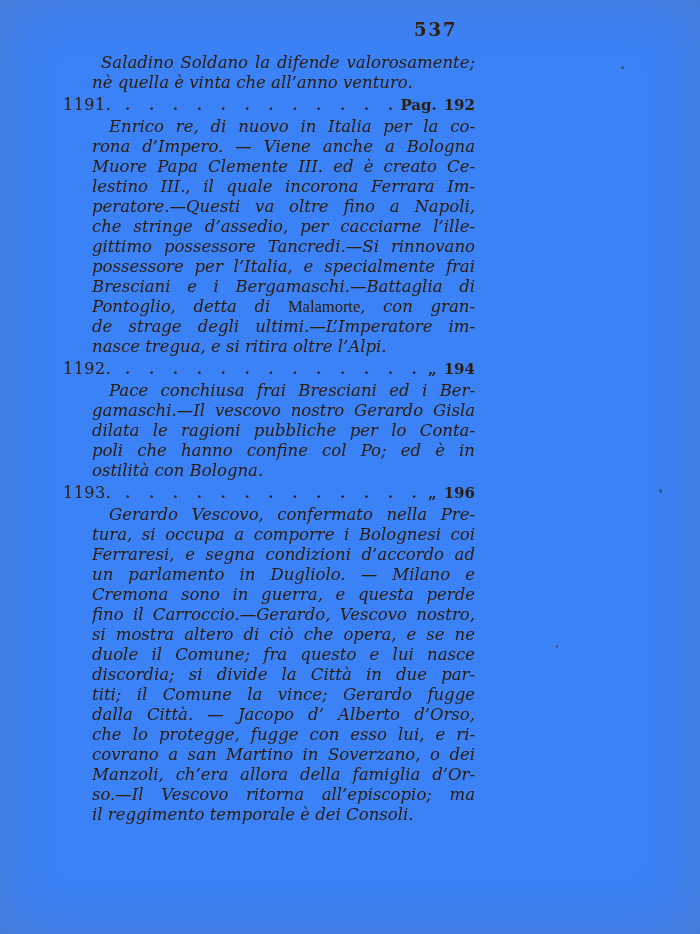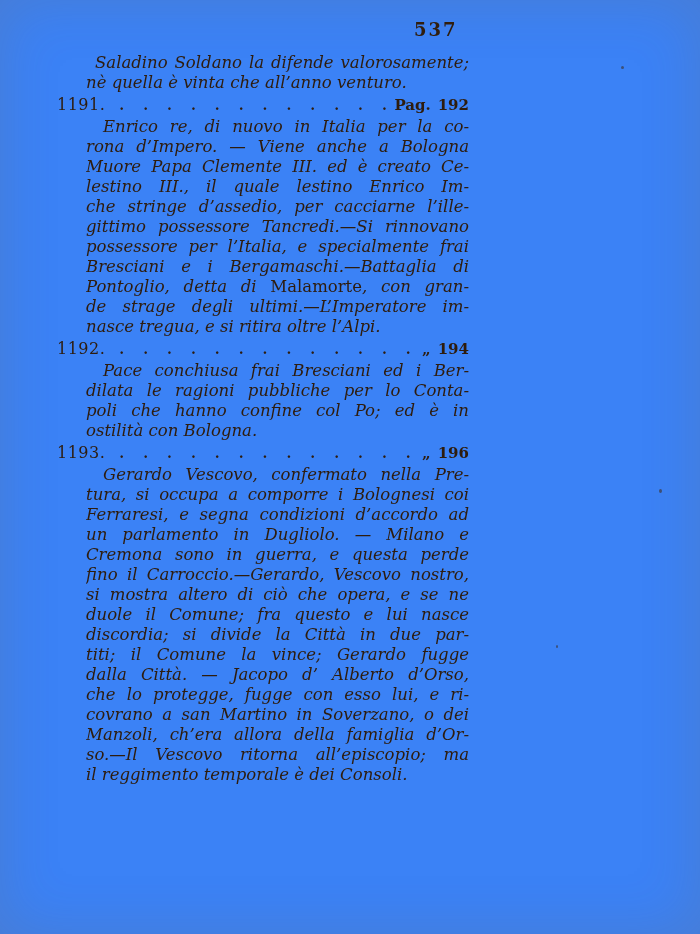--- a/index.html
+++ b/index.html
@@ -23,42 +23,42 @@
   .page-number {
     position: absolute;
     top: 19px; left: 414px;
     font-size: 18px;
     font-weight: bold;
     letter-spacing: 2px;
     font-style: normal;
   }
   .content {
     position: absolute;
-    left: 57px; top: 53px;
+    left: 63px; top: 53px;
     width: 412px;
   }
   .para {
     margin-left: 29px;
     width: 383px;
   }
   .line {
     font-style: italic;
     font-size: 16.5px;
     line-height: 20px;
     height: 20px;
     overflow: hidden;
     text-align: justify;
     text-align-last: justify;
   }
   .line.last {
     text-align-last: left;
   }
   .line.first { text-indent: 17px; }
   .continuation .line.first { text-indent: 9px; }
-  .roman { font-style: normal; }
+  .roman { font-style: normal; font-family: Liberation Serif, serif; }
   .ref-row {
     display: flex;
     align-items: baseline;
     font-style: normal;
     font-size: 16px;
     line-height: 20px;
     height: 20px;
     margin: 2px 0;
     justify-content: space-between;
   }
@@ -99,36 +99,38 @@
       </div>
       <div class="ref-row">
         <span class="year-label">1191.</span>
         <span class="dot-leader">............</span>
         <span class="page-ref"><span class="ref-label">Pag.</span><span>192</span></span>
       </div>
       <div class="para paragraph">
         <div class="line first"><span>Enrico re, di nuovo in Italia per la co-</span></div>
         <div class="line"><span>rona d’Impero. — Viene anche a Bologna</span></div>
         <div class="line"><span>Muore Papa Clemente III. ed è creato Ce-</span></div>
-        <div class="line"><span>lestino III., il quale lestino Enrico Im-</span></div>
+        <div class="line"><span>lestino III., il quale incorona Ferrara Im-</span></div>
+        <div class="line"><span>peratore.—Questi va oltre fino a Napoli,</span></div>
         <div class="line"><span>che stringe d’assedio, per cacciarne l’ille-</span></div>
         <div class="line"><span>gittimo possessore Tancredi.—Si rinnovano</span></div>
         <div class="line"><span>possessore per l’Italia, e specialmente frai</span></div>
         <div class="line"><span>Bresciani e i Bergamaschi.—Battaglia di</span></div>
         <div class="line"><span>Pontoglio, detta di </span><span class="roman">Malamorte</span><span>, con gran-</span></div>
         <div class="line"><span>de strage degli ultimi.—L’Imperatore im-</span></div>
         <div class="line last"><span>nasce tregua, e si ritira oltre l’Alpi.</span></div>
       </div>
       <div class="ref-row">
         <span class="year-label">1192.</span>
         <span class="dot-leader">..............</span>
         <span class="page-ref"><span class="ref-label">„</span><span>194</span></span>
       </div>
       <div class="para paragraph">
         <div class="line first"><span>Pace conchiusa frai Bresciani ed i Ber-</span></div>
+        <div class="line"><span>gamaschi.—Il vescovo nostro Gerardo Gisla</span></div>
         <div class="line"><span>dilata le ragioni pubbliche per lo Conta-</span></div>
         <div class="line"><span>poli che hanno confine col Po; ed è in</span></div>
         <div class="line last"><span>ostilità con Bologna.</span></div>
       </div>
       <div class="ref-row">
         <span class="year-label">1193.</span>
         <span class="dot-leader">.............</span>
         <span class="page-ref"><span class="ref-label">„</span><span>196</span></span>
       </div>
       <div class="para paragraph">

